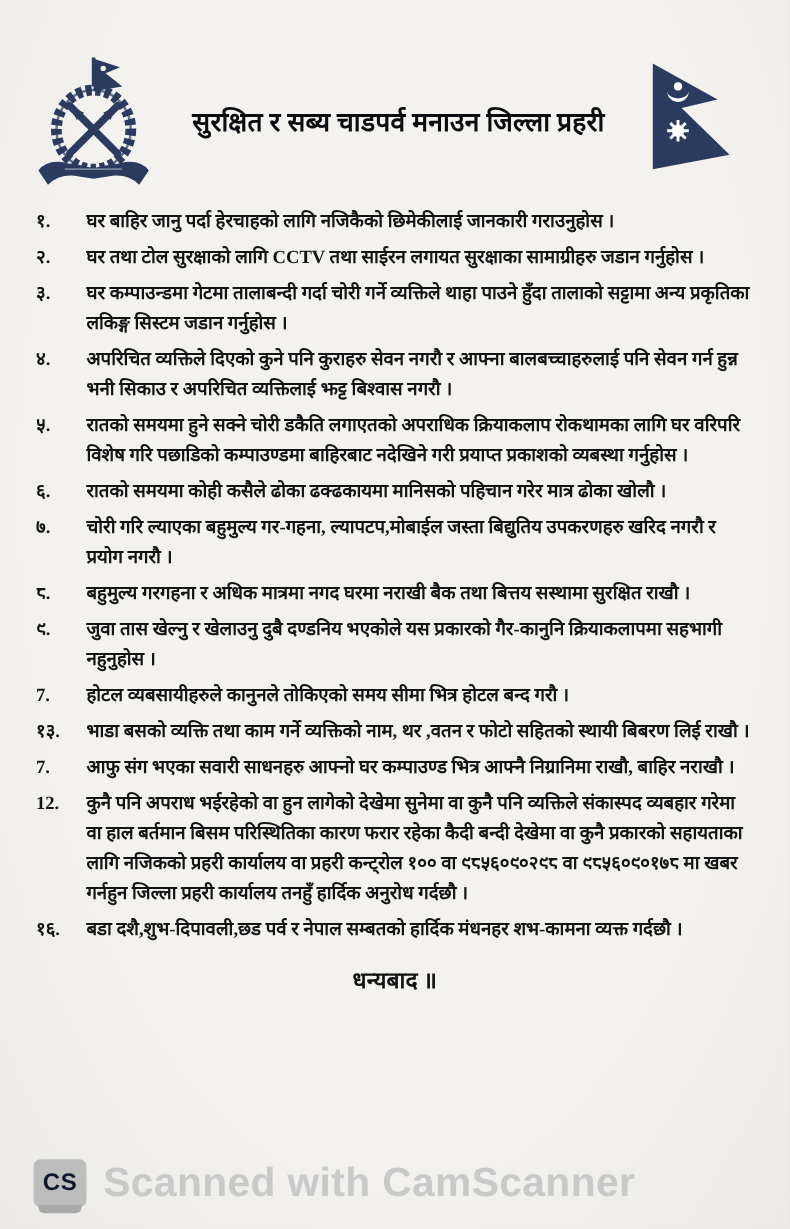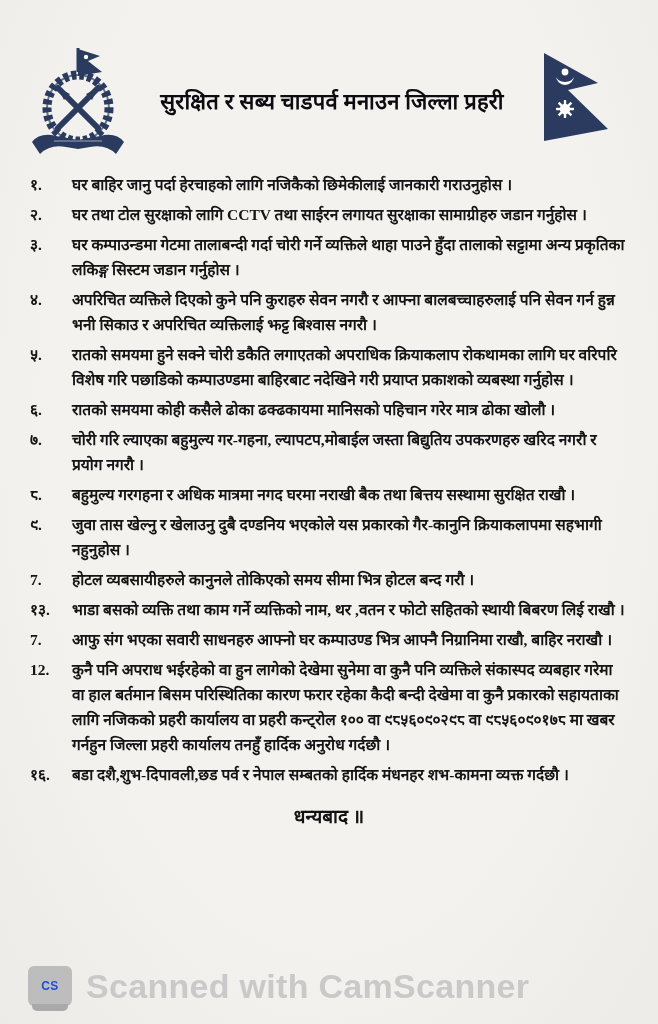--- a/index.html
+++ b/index.html
@@ -57,21 +57,21 @@
   .cam-footer{
     position:absolute;left:28px;bottom:18px;
     display:flex;align-items:center;gap:14px;
   }
   .cs-badge{
     width:44px;height:40px;border-radius:6px;
     background:#bdbdbd;
     position:relative;
     display:flex;align-items:center;justify-content:center;
     font-family:"Liberation Sans","DejaVu Sans",sans-serif;
-    font-weight:bold;font-size:12px;color:#1d4ed8;
+    font-weight:bold;font-size:20px;color:#0f172a;
     letter-spacing:.5px;
   }
   .cs-badge::after{
     content:"";
     position:absolute;left:4px;right:4px;bottom:-5px;height:7px;
     background:#a9a9a9;border-radius:0 0 5px 5px;
   }
   .cam-text{
     font-family:"Liberation Sans","DejaVu Sans",sans-serif;
     font-size:34px;color:#c9c9c9;font-weight:bold;letter-spacing:.3px;

